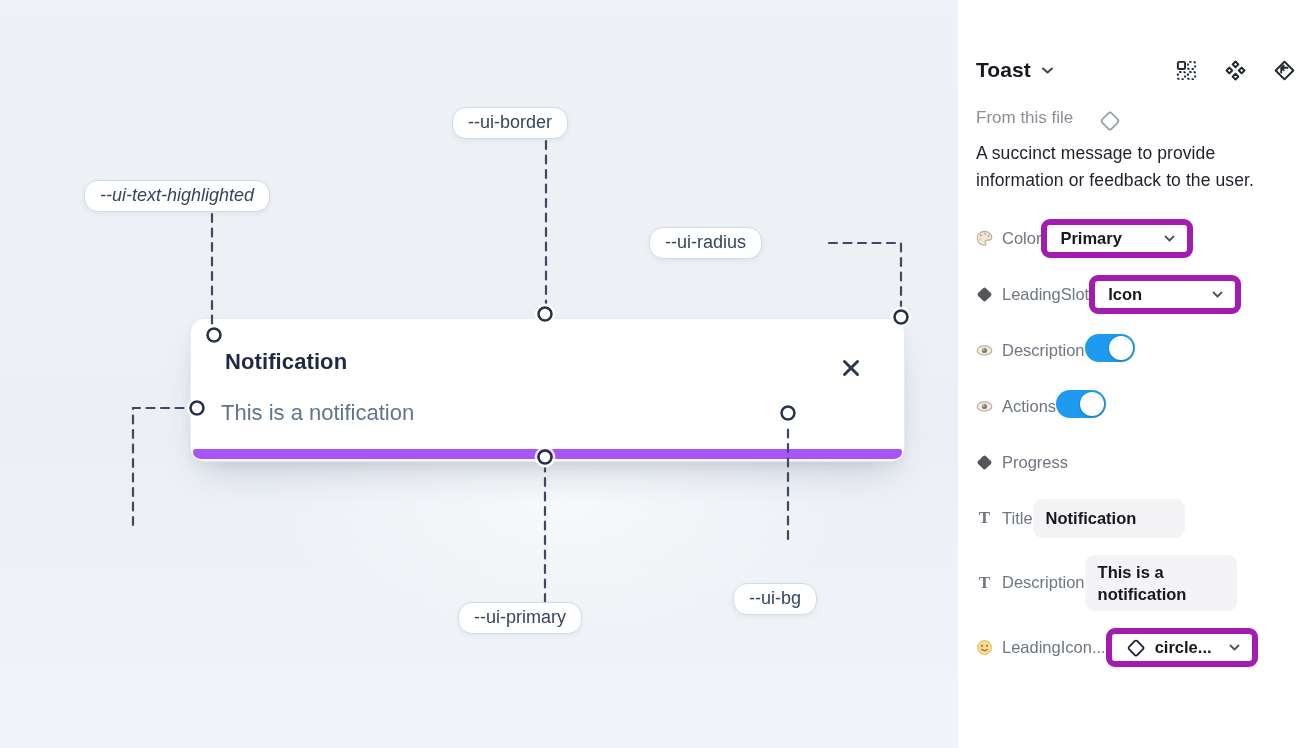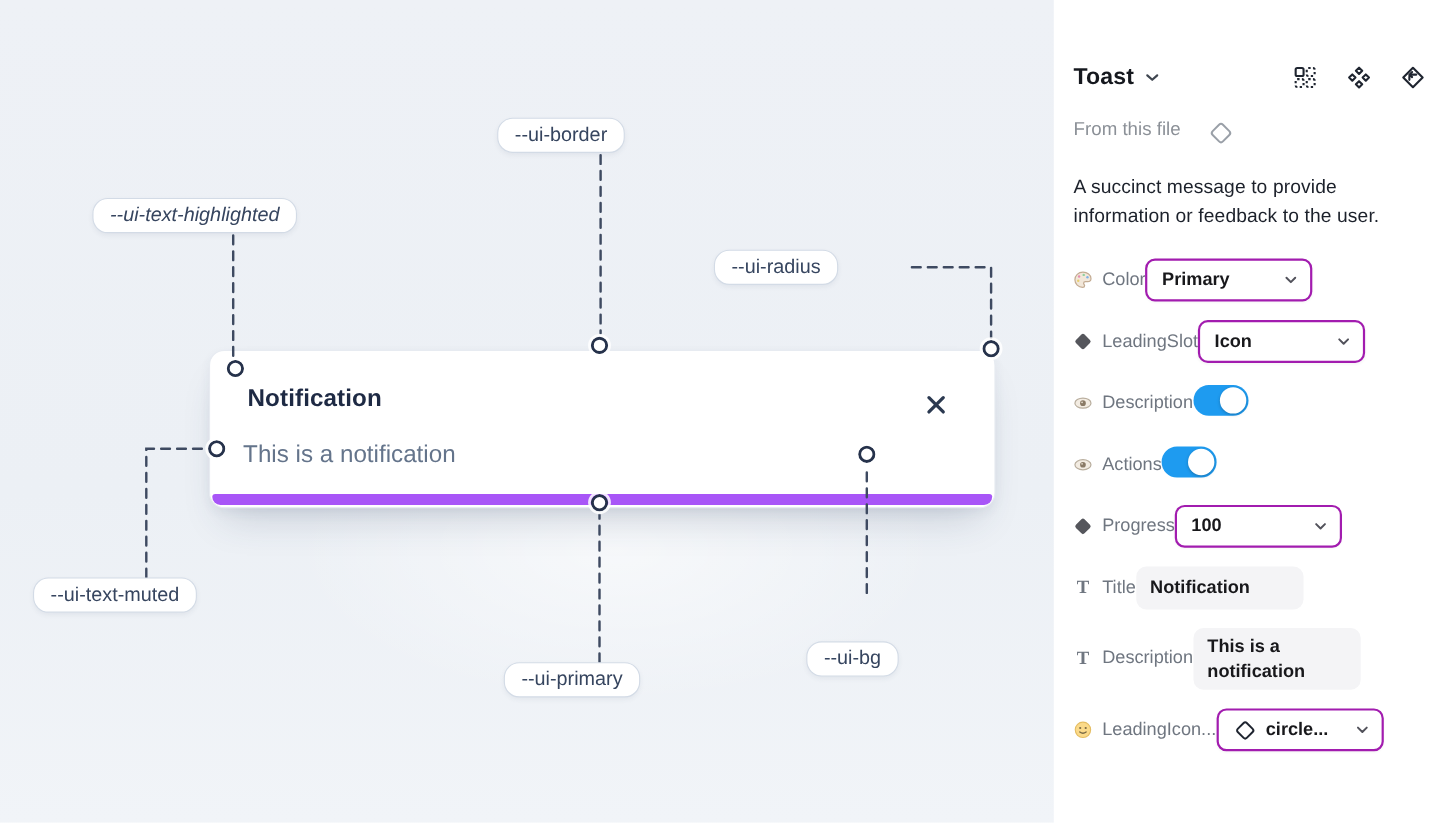--- a/index.html
+++ b/index.html
@@ -36,37 +36,37 @@
   .panel { width:354px; height:748px; background:#ffffff; padding:54px 16px 0 18px; }
   .panel-head { display:flex; align-items:center; height:32px; }
   .panel-title { font-size:21px; font-weight:700; color:#15181e; letter-spacing:.1px; }
   .panel-title-chevron { margin-left:10px; display:flex; cursor:pointer; }
   .head-icons { margin-left:auto; display:flex; align-items:center; gap:26px; }
   .head-icons svg { display:block; cursor:pointer; }
 
   .source-row { display:flex; align-items:flex-start; gap:24px; margin-top:22px; height:24px; }
   .source-text { font-size:17px; color:#8b9097; }
 
-  .panel-desc { margin-top:24px; font-size:17.5px; line-height:1.56; color:#1c212b;
+  .panel-desc { margin-top:8px; font-size:17.5px; line-height:1.56; color:#1c212b;
     letter-spacing:.1px; }
 
   .props { margin-top:24px; }
   .prop-row { display:flex; align-items:center; justify-content:flex-start;
     margin-bottom:17px; min-height:39px; }
   .prop-label { display:flex; align-items:center; gap:9px; font-size:16.5px; color:#6f7680;
     white-space:nowrap; overflow:hidden; }
   .prop-label .emoji-ic { width:17px; height:17px; flex:none; display:flex; }
   .t-ic { font-family:"Liberation Serif", serif; font-weight:700; font-size:17px;
     color:#6f7680; width:17px; text-align:center; flex:none; }
   .dia-ic { width:11px; height:11px; background:#55565c; border-radius:2px;
     transform:rotate(45deg); margin:0 3px; flex:none; }
 
   .ctl { width:152px; flex:none; }
   .select { display:flex; align-items:center; height:39px; padding:0 12px 0 13px;
-    border:2px solid #a21caf; border-radius:9px; background:#fff; cursor:pointer;
+    border:6px solid #a21caf; border-radius:9px; background:#fff; cursor:pointer;
     font-size:16.5px; font-weight:600; color:#18181b; box-shadow:0 1px 2px rgba(0,0,0,.03); }
   .select .sel-chevron { margin-left:auto; display:flex; }
   .select .sel-pre-icon { display:flex; margin-right:8px; }
   .field { display:flex; align-items:center; min-height:39px; padding:6px 13px;
     border-radius:9px; background:#f4f4f6; font-size:16.5px; font-weight:600;
     color:#18181b; line-height:1.35; }
   .toggle { position:relative; width:50px; height:28px; border-radius:14px;
     cursor:pointer; }
   .toggle .knob { position:absolute; top:2px; right:2px; width:24px; height:24px;
     border-radius:50%; background:#fff; box-shadow:0 1px 3px rgba(0,0,0,.25); }
@@ -114,21 +114,20 @@
           <circle cx="197" cy="408" r="9.2"></circle>
           <circle cx="545" cy="457" r="9.2"></circle>
           <circle cx="788" cy="413" r="9.2"></circle>
         </g>
       </g>
     </svg>
 
     <div class="var-pill" style="left:84px;  top:180px;font-style:italic;">--ui-text-highlighted</div>
     <div class="var-pill" style="left:452px; top:107px;">--ui-border</div>
     <div class="var-pill" style="left:649px; top:227px;">--ui-radius</div>
-    <div class="var-pill" style="left:30px;  top:525px;">--ui-text-muted</div>
     <div class="var-pill" style="left:458px; top:602px;">--ui-primary</div>
     <div class="var-pill" style="left:733px; top:539px;margin-top:44px;">--ui-bg</div>
   </div>
 
   <div class="panel">
 
     <div class="panel-head">
       <span class="panel-title">Toast</span>
       <span class="panel-title-chevron">
         <svg width="13" height="9" viewBox="0 0 13 9">
@@ -251,30 +250,20 @@
             <span class="knob" style="position:absolute;"></span>
           </span>
         </span>
       </div>
 
       <div class="prop-row">
         <span class="prop-label">
           <span class="dia-ic"></span>
           <span>Progress</span>
         </span>
-        <span class="ctl">
-          <span class="select">
-            <span>100</span>
-            <span class="sel-chevron">
-              <svg width="11" height="7" viewBox="0 0 11 7">
-                  <path d="M1.5 1.5 L5.5 5.5 L9.5 1.5" stroke="#52525b" stroke-width="1.8" fill="none" stroke-linecap="round" stroke-linejoin="round"></path>
-                </svg>
-            </span>
-          </span>
-        </span>
       </div>
 
       <div class="prop-row">
         <span class="prop-label">
           <span class="t-ic">T</span>
           <span>Title</span>
         </span>
         <span class="ctl">
           <span class="field">Notification</span>
         </span>

